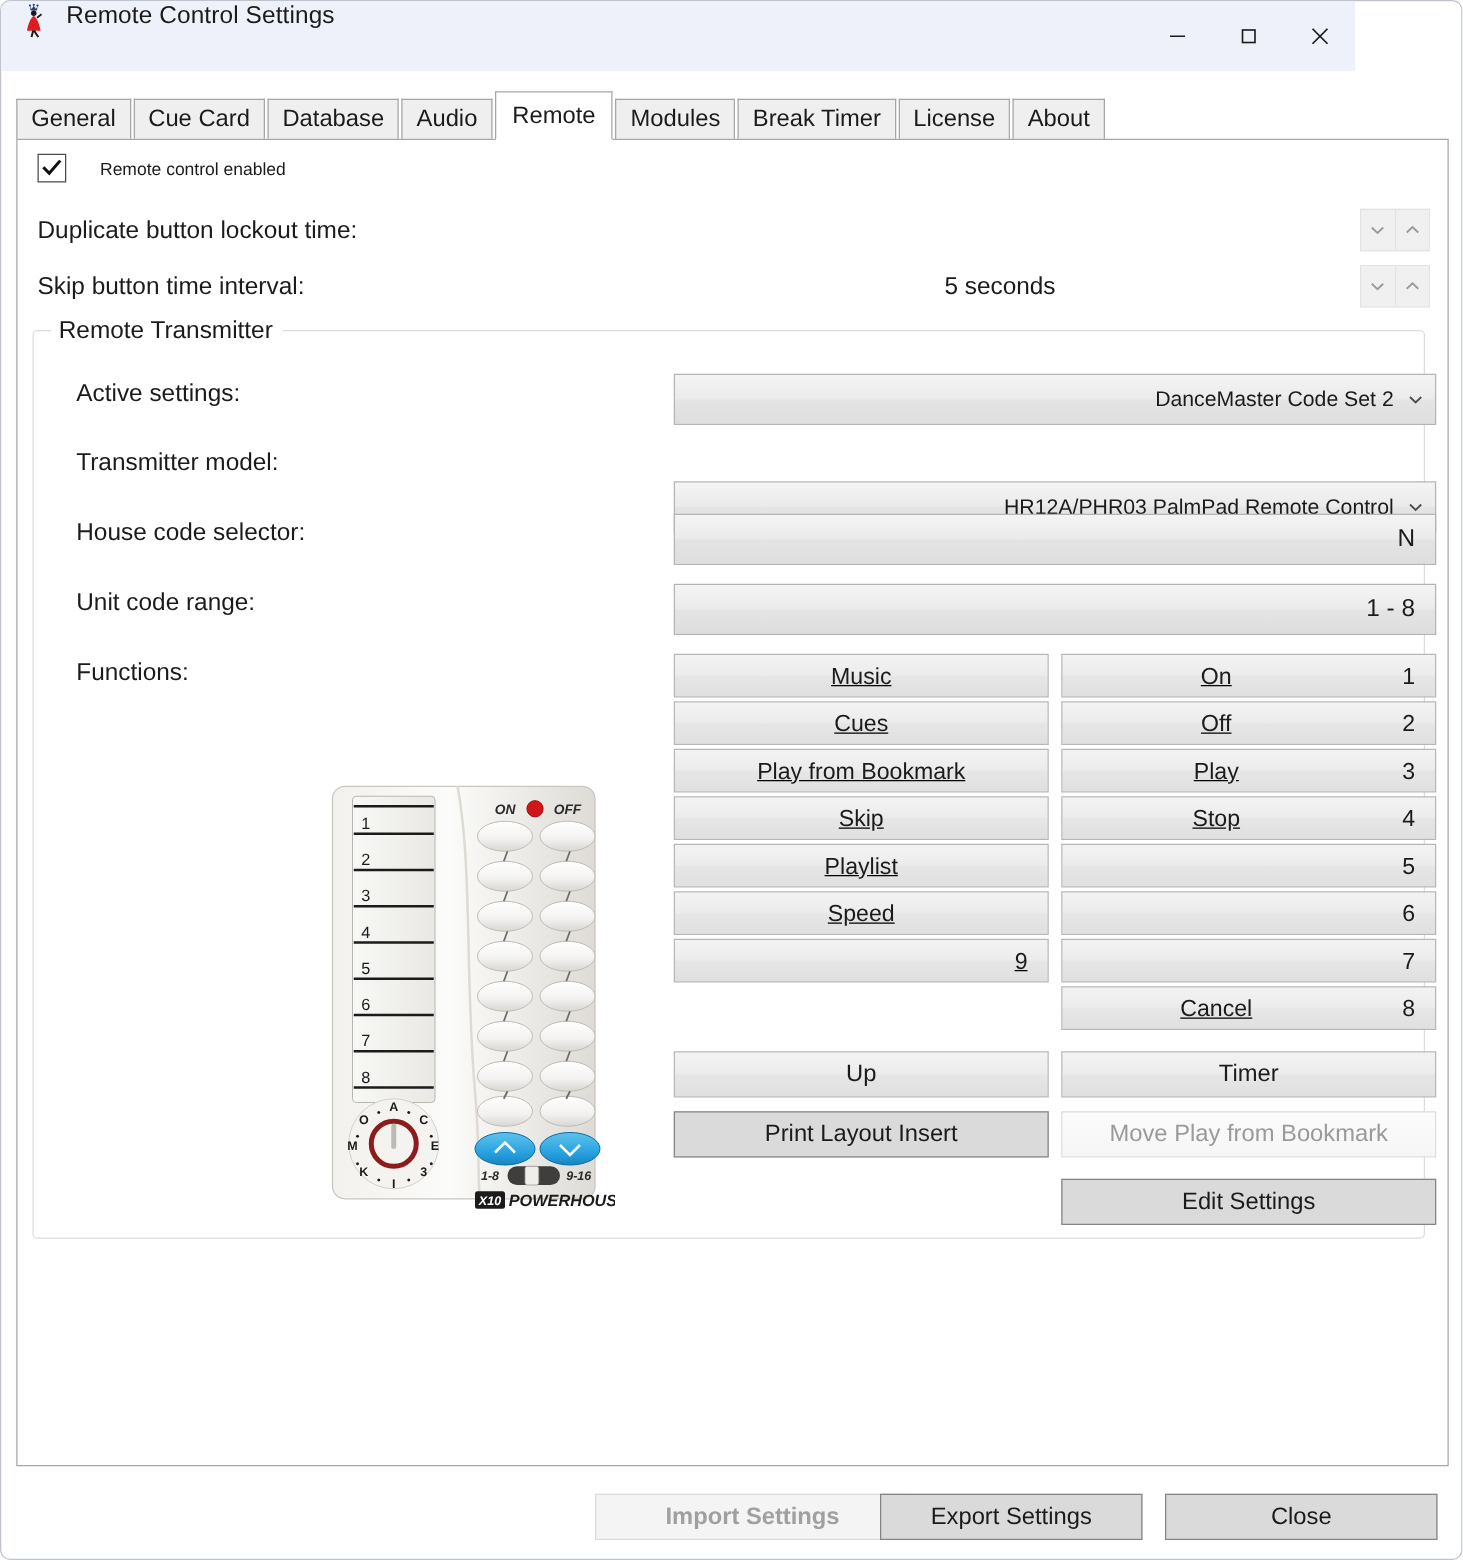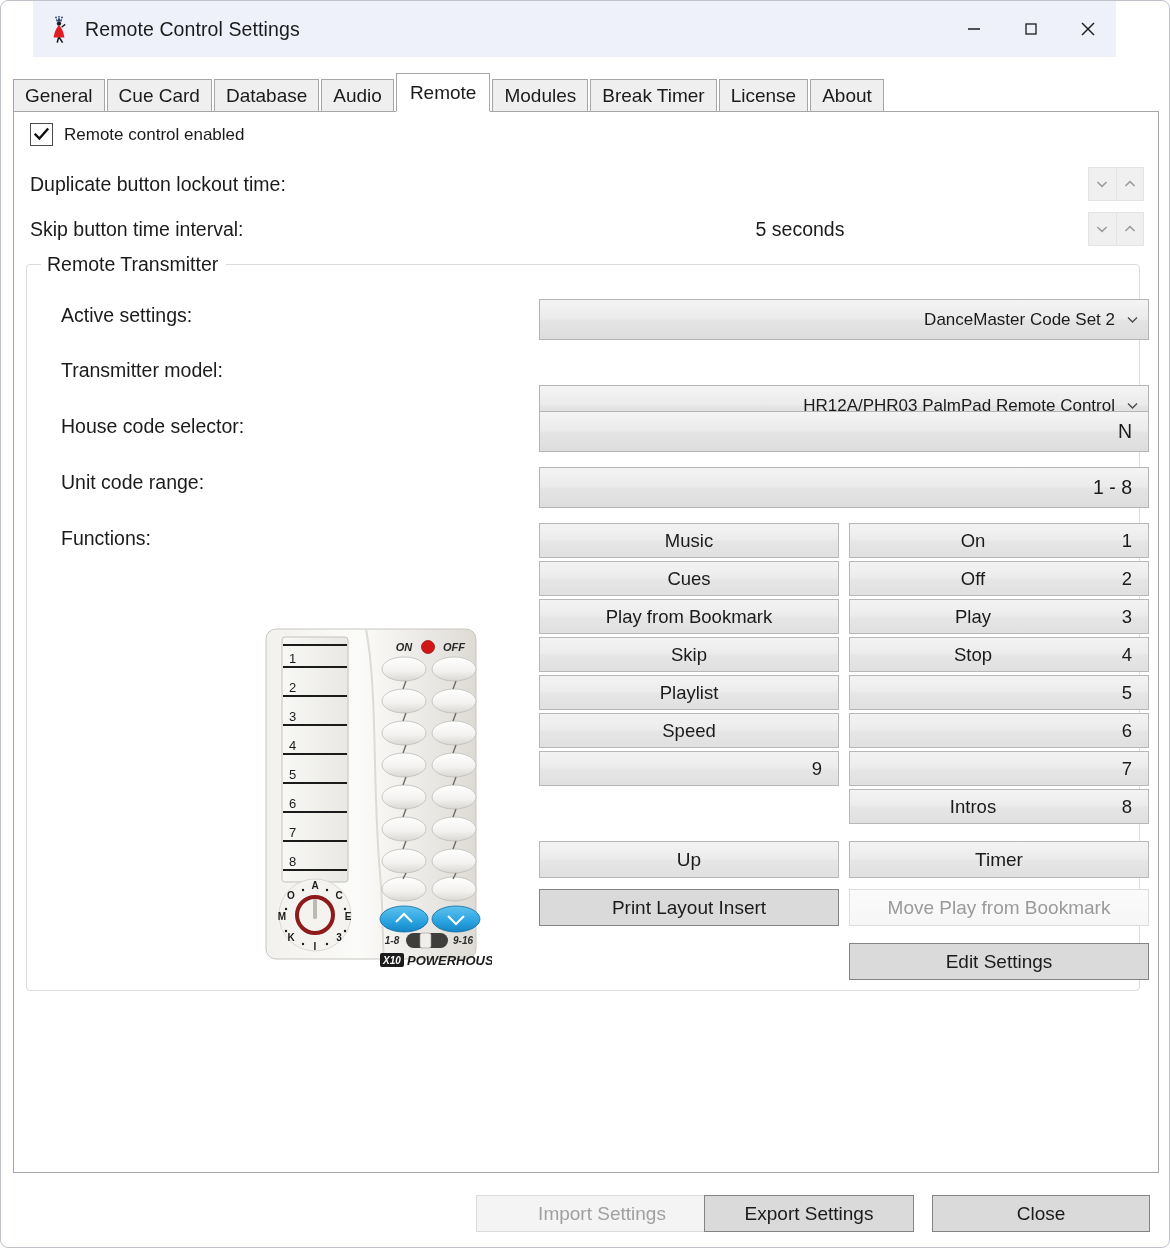--- a/index.html
+++ b/index.html
@@ -26,22 +26,20 @@
   }
 
   
   .titlebar {
     position: absolute;
     left: 0; top: 0;
     width: 1083px;
     height: 56px;
     background: #eef1f9;
     display: flex;
-    align-items: center;
-    margin-left: 32px;
   }
   .title-icon {
     margin-left: 16px;
     width: 26px;
     height: 30px;
     position: relative;
     flex: 0 0 auto;
   }
   .title-text {
     margin-left: 10px;
@@ -125,22 +123,22 @@
     width: 23px;
     height: 23px;
     box-sizing: border-box;
     background: #ffffff;
     border: 1.6px solid #4a4a4a;
     display: flex;
     align-items: center;
     justify-content: center;
   }
   .cblabel {
-    margin-left: 11px;
-    font-size: 17px;
+    margin-left: 27px;
+    font-size: 14px;
     color: #1b1b1b;
   }
 
   
   .spinrow {
     position: absolute;
     left: 16px;
     width: 1114px;
     height: 30px;
     display: flex;
@@ -241,20 +239,21 @@
     justify-content: flex-end;
     padding: 0 16px;
     font-size: 19.5px;
     color: #1b1b1b;
   }
 
   
   .fcol {
     position: absolute;
     width: 300px;
+    text-decoration: underline;
   }
   .fbtn {
     box-sizing: border-box;
     width: 300px;
     height: 35px;
     margin-bottom: 3px;
     background: linear-gradient(to bottom, #f3f3f3 0%, #ececec 48%, #e6e6e6 52%, #e0e0e0 100%);
     border: 1px solid #b7b7b7;
     display: flex;
     align-items: center;
@@ -664,21 +663,21 @@
           </div>
         <div class="fbtn has-num">
             <span class="flabel"></span>
             <span class="fnum">6</span>
           </div>
         <div class="fbtn has-num">
             <span class="flabel"></span>
             <span class="fnum">7</span>
           </div>
         <div class="fbtn has-num">
-            <span class="flabel">Intros</span>
+            <span class="flabel">Cancel</span>
             <span class="fnum">8</span>
           </div>
       </div>
 
       <div class="actbtn" style="left:512px; top:576px; width:300px;">
         <span>Up</span>
       </div>
       <div class="actbtn" style="left:822px; top:576px; width:300px;">
         <span>Timer</span>
       </div>
@@ -689,21 +688,21 @@
         <span>Move Play from Bookmark</span>
       </div>
       <div class="actbtn strong" style="left:822px; top:678px; width:300px;">
         <span>Edit Settings</span>
       </div>
 
     </div>
   </div>
 
   <div class="footer">
-    <div class="fb disabled" style="left:475px; top:4px; width:252px;">
+    <div class="fb disabled" style="left:475px; top:4px; width:252px;font-weight:bold;">
       <span>Import Settings</span>
     </div>
     <div class="fb" style="left:703px; top:4px; width:210px;">
       <span>Export Settings</span>
     </div>
     <div class="fb" style="left:931px; top:4px; width:218px;">
       <span>Close</span>
     </div>
   </div>
 

